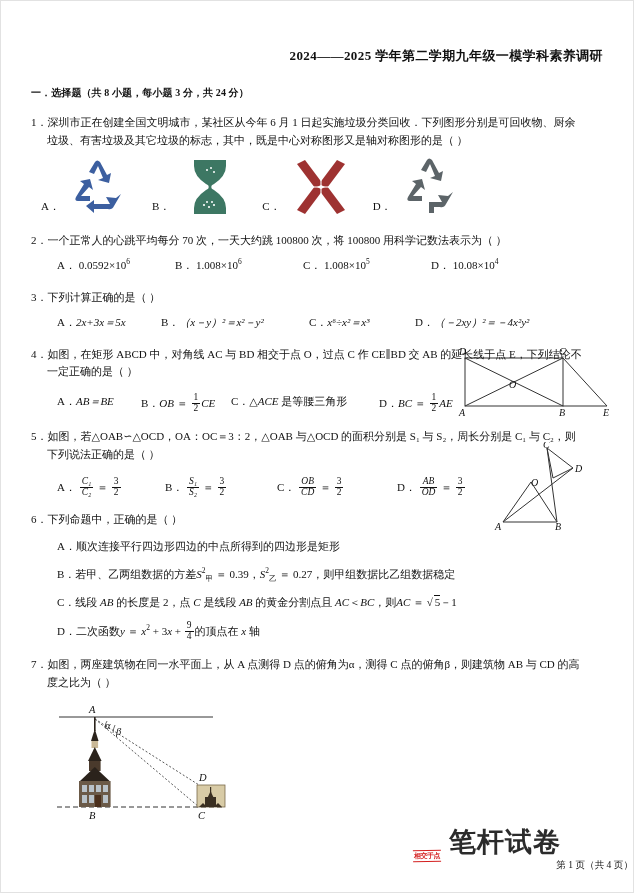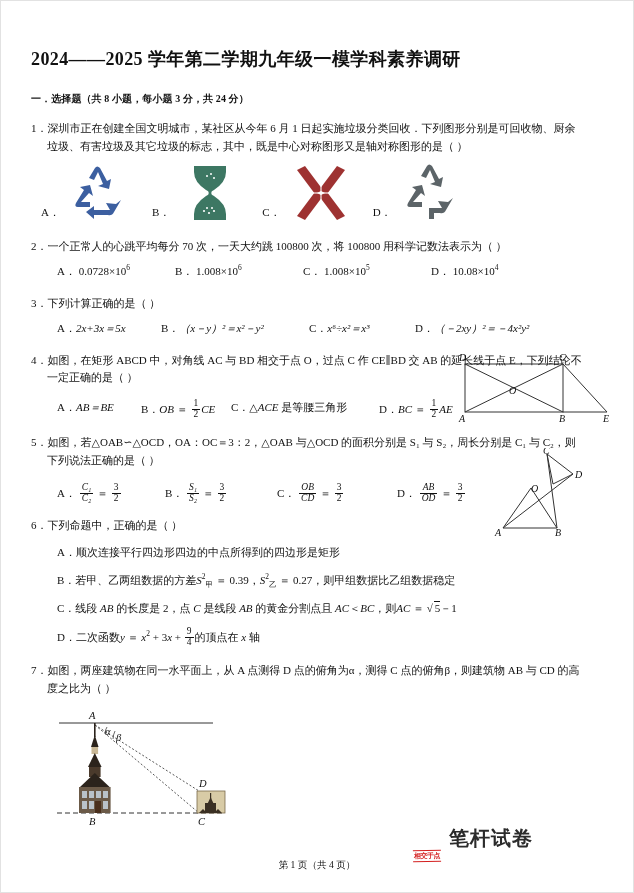--- a/index.html
+++ b/index.html
@@ -14,22 +14,22 @@
     position: relative;
     width: 634px; height: 893px;
     background: #fff;
     border: 1px solid #e2e2e2;
     padding: 0;
   }
   .inner { padding: 0 30px; }
 
   
   .doc-title {
-    text-align: left;
-    font-size: 18px;
+    text-align: right;
+    font-size: 13px;
     font-weight: bold;
     letter-spacing: 0.4px;
     padding-top: 46px;
   }
   .doc-subtitle {
     text-align: center;
     font-size: 14.5px;
     font-weight: bold;
     padding-top: 13px;
     letter-spacing: 1px;
@@ -81,33 +81,33 @@
   .iconcell { display: flex; align-items: flex-end; margin-right: 16px; }
   .iconlabel { font-size: 11px; margin-right: 4px; padding-bottom: 2px; }
   .iconbox { width: 72px; height: 62px; }
 
   
   .fig-right { position: absolute; }
 
   .footer {
     position: absolute;
     left: 0; right: 0; bottom: 20px;
-    text-align: center;
+    text-align: right;
     font-size: 9.6px;
   }
 
   
   .wm {
     position: absolute;
     right: 8px; bottom: 8px;
     width: 214px; height: 56px;
     text-align: left;
   }
   .wm-cn {
-    font-size: 20px;
+    font-size: 27px;
     font-weight: bold;
     color: #2b2b2b;
     letter-spacing: 1px;
     font-family: "DejaVu Sans", sans-serif;
     line-height: 1;
     padding-left: 38px;
   }
   .wm-url {
     font-family: "DejaVu Sans Mono", monospace;
     font-size: 15px;
@@ -214,21 +214,21 @@
         </div>
 
       </div>
     </div>
 
     <div class="q">
       <div class="hang"><span>2．</span><span>一个正常人的心跳平均每分 70 次，一天大约跳 100800 次，将 100800 用科学记数法表示为（      ）</span></div>
       <div class="opts">
         <span class="opt" style="width:118px">
           <span>A．</span>
-          <span>0.0728</span><span>×10</span><sup>6</sup>
+          <span>0.0592</span><span>×10</span><sup>6</sup>
         </span>
         <span class="opt" style="width:128px">
           <span>B．</span>
           <span>1.008</span><span>×10</span><sup>6</sup>
         </span>
         <span class="opt" style="width:128px">
           <span>C．</span>
           <span>1.008</span><span>×10</span><sup>5</sup>
         </span>
         <span class="opt">

